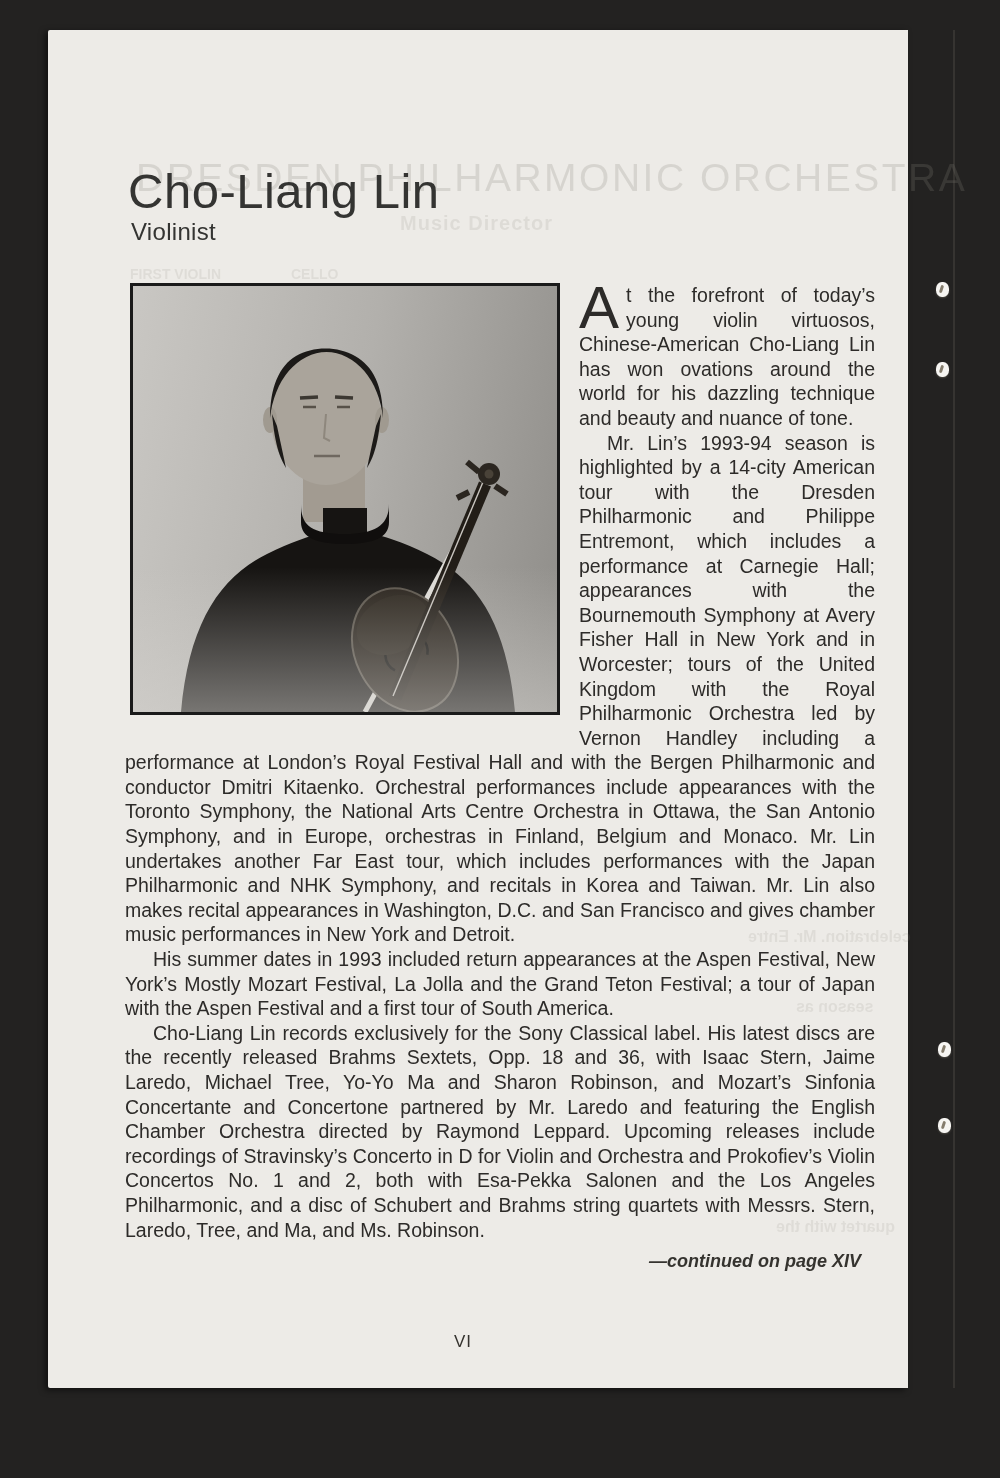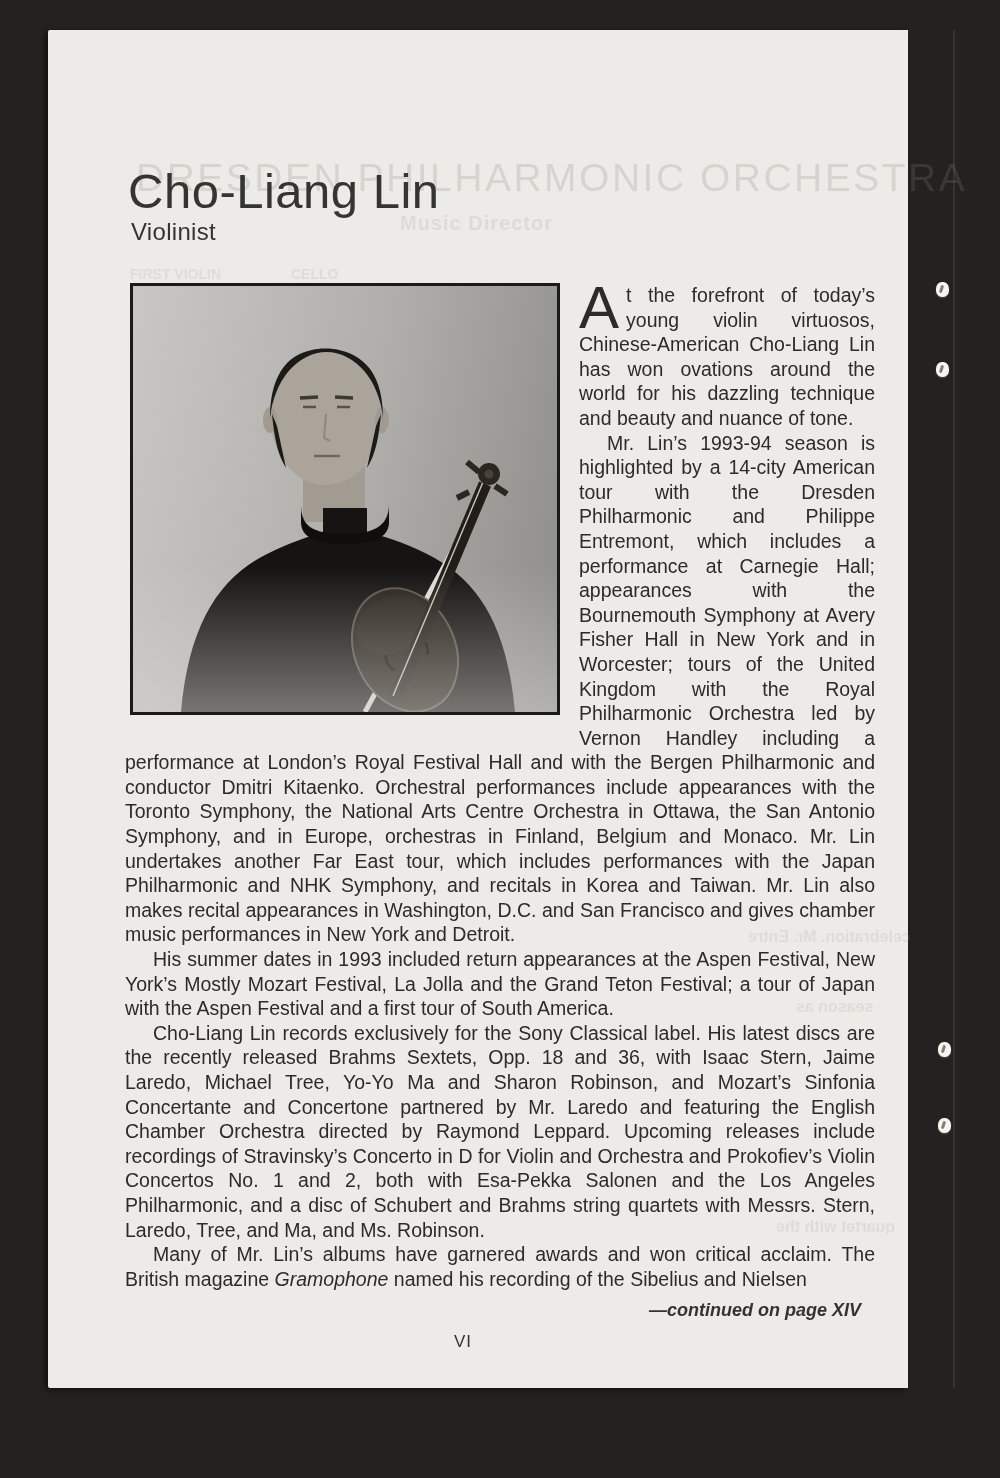--- a/index.html
+++ b/index.html
@@ -170,21 +170,20 @@
           <line x1="336" y1="206" x2="324" y2="212" stroke="#2b2620" stroke-width="6"></line>
           <line x1="346" y1="186" x2="334" y2="176" stroke="#2b2620" stroke-width="6"></line>
           <line x1="362" y1="200" x2="374" y2="208" stroke="#2b2620" stroke-width="6"></line>
         </svg>
       </figure>
 
       <p class="p first"><span class="dropcap">A</span><span>t the forefront of today’s young violin virtuosos, Chinese-American Cho-Liang Lin has won ovations around the world for his dazzling technique and beauty and nuance of tone.</span></p>
       <p class="p indent">Mr. Lin’s 1993-94 season is highlighted by a 14-city American tour with the Dresden Philharmonic and Philippe Entremont, which includes a performance at Carnegie Hall; appearances with the Bournemouth Symphony at Avery Fisher Hall in New York and in Worcester; tours of the United Kingdom with the Royal Philharmonic Orchestra led by Vernon Handley including a performance at London’s Royal Festival Hall and with the Bergen Philharmonic and conductor Dmitri Kitaenko. Orchestral performances include appearances with the Toronto Symphony, the National Arts Centre Orchestra in Ottawa, the San Antonio Symphony, and in Europe, orchestras in Finland, Belgium and Monaco. Mr. Lin undertakes another Far East tour, which includes performances with the Japan Philharmonic and NHK Symphony, and recitals in Korea and Taiwan. Mr. Lin also makes recital appearances in Washington, D.C. and San Francisco and gives chamber music performances in New York and Detroit.</p>
       <p class="p indent">His summer dates in 1993 included return appearances at the Aspen Festival, New York’s Mostly Mozart Festival, La Jolla and the Grand Teton Festival; a tour of Japan with the Aspen Festival and a first tour of South America.</p>
       <p class="p indent">Cho-Liang Lin records exclusively for the Sony Classical label. His latest discs are the recently released Brahms Sextets, Opp. 18 and 36, with Isaac Stern, Jaime Laredo, Michael Tree, Yo-Yo Ma and Sharon Robinson, and Mozart’s Sinfonia Concertante and Concertone partnered by Mr. Laredo and featuring the English Chamber Orchestra directed by Raymond Leppard. Upcoming releases include recordings of Stravinsky’s Concerto in D for Violin and Orchestra and Prokofiev’s Violin Concertos No. 1 and 2, both with Esa-Pekka Salonen and the Los Angeles Philharmonic, and a disc of Schubert and Brahms string quartets with Messrs. Stern, Laredo, Tree, and Ma, and Ms. Robinson.</p>
-      <p class="p indent"><span>Many of Mr. Lin’s albums have garnered awards and won critical acclaim. The British magazine </span><span class="ital">Gramophone</span><span> named his recording of the Sibelius and Nielsen</span></p>
       <div class="continued">—continued on page XIV</div>
     </div>
 
     <div class="pagenum">VI</div>
 
     <div class="crease"></div>
     <div class="staple" style="left:888px;top:252px;"></div>
     <div class="staple" style="left:888px;top:332px;"></div>
     <div class="staple" style="left:890px;top:1012px;"></div>
     <div class="staple" style="left:890px;top:1088px;"></div>

